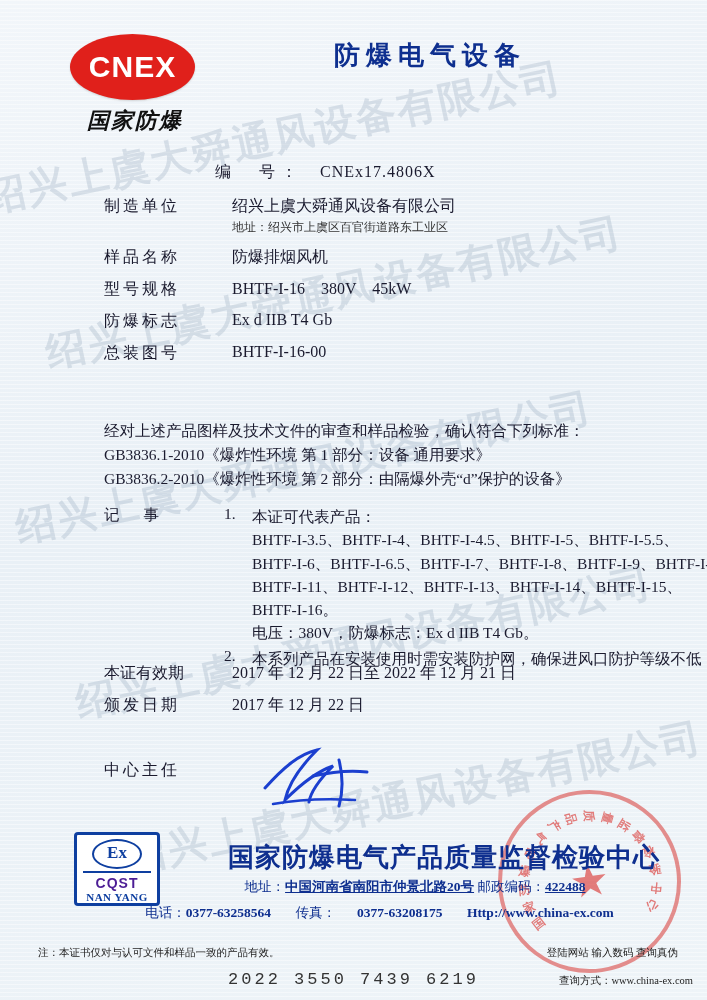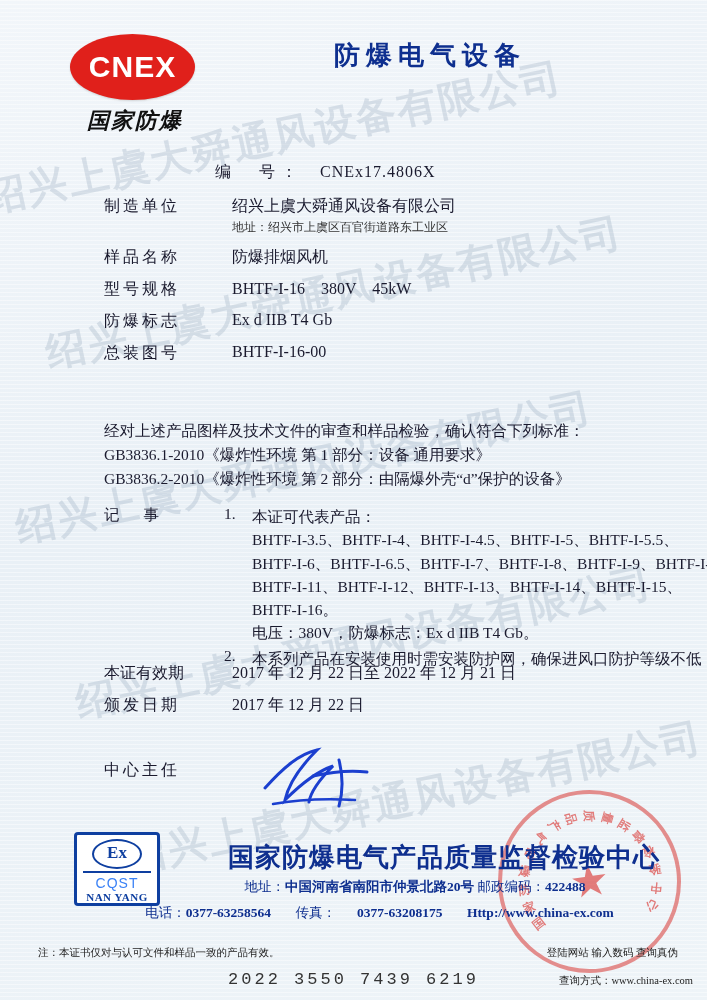--- a/index.html
+++ b/index.html
@@ -277,23 +277,23 @@
     font-family: "Liberation Serif", serif;
     font-weight: bold;
     font-size: 17px;
     line-height: 24px;
   }
   .ex-badge .ex-line {
     border-top: 2px solid #0e3fa0;
     margin: 2px 6px;
   }
   .ex-badge .ex-cqst {
-    color: #3b82f6;
+    color: #4c1d95;
     font-family: "Liberation Sans", sans-serif;
-    font-weight: normal;
+    font-weight: bold;
     font-size: 14px;
     letter-spacing: 1px;
     line-height: 1.15;
   }
   .ex-badge .ex-ny {
     color: #0e3fa0;
     font-family: Liberation Serif, serif;
     font-weight: bold;
     font-size: 11px;
     letter-spacing: 0.5px;
@@ -312,21 +312,21 @@
   }
   .org-addr {
     position: absolute;
     left: 170px;
     top: 46px;
     width: 490px;
     text-align: center;
     font-size: 13.5px;
     color: #0e2f8f;
   }
-  .org-addr b { font-weight: bold; }
+  .org-addr b { font-weight: bold; text-decoration: underline; }
   .org-contact {
     position: absolute;
     left: 120px;
     top: 72px;
     width: 540px;
     text-align: center;
     font-size: 13.5px;
     color: #0e2f8f;
   }
   .org-contact .seg { margin: 0 21px; }

